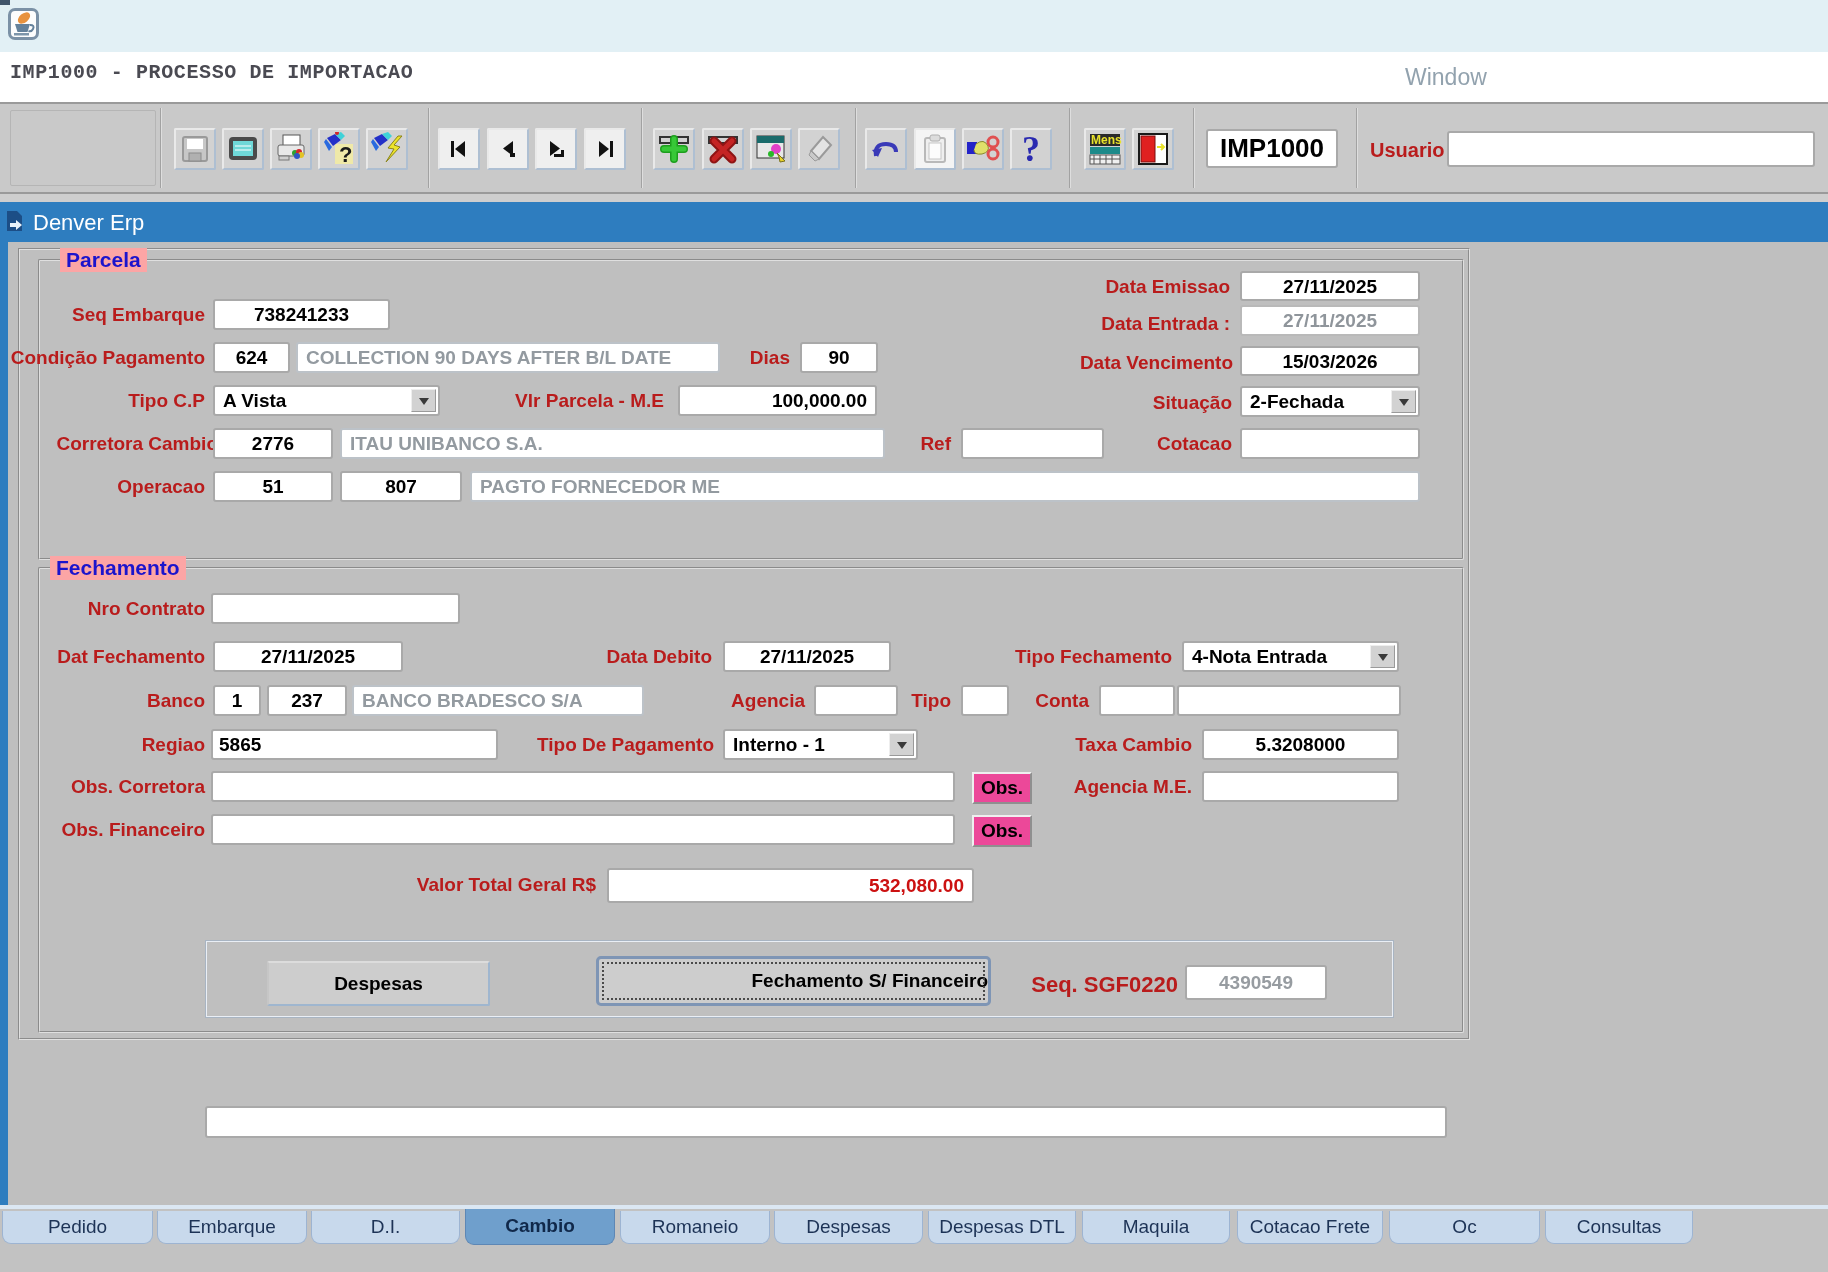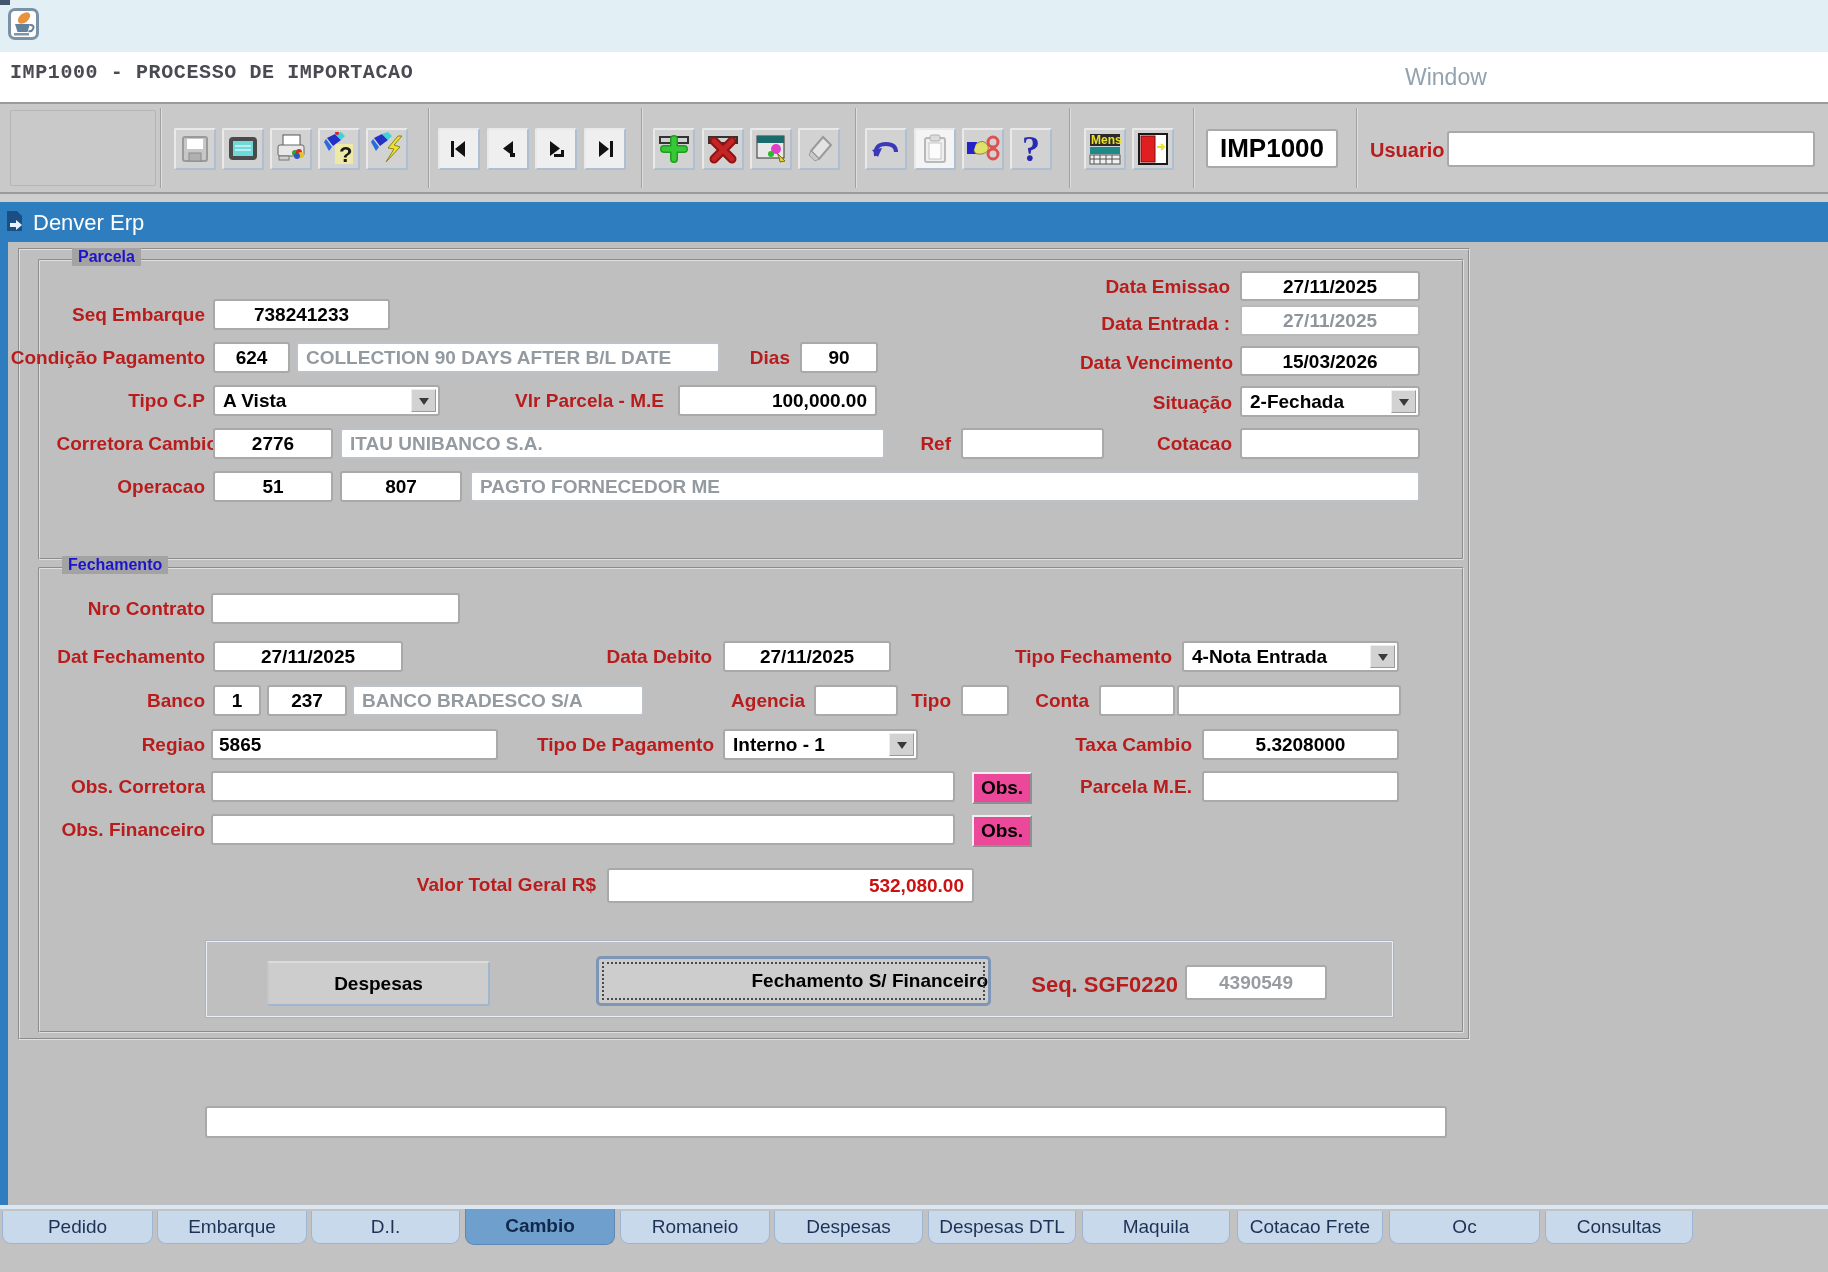--- a/index.html
+++ b/index.html
@@ -15,21 +15,21 @@
   .dda { position:absolute; right:2px; top:2px; bottom:2px; width:25px; background:#d2d2d2;
          border:1px solid #9a9a9a; border-top-color:#eee; border-left-color:#eee;
          display:flex; align-items:center; justify-content:center; }
   .dda:after { content:""; border:5px solid transparent; border-top:7px solid #3a3a3a; margin-top:6px; }
   .tbtn { position:absolute; width:42px; height:42px; background:#d2d2d2;
           border-top:2px solid #e9e9e9; border-left:2px solid #e9e9e9;
           border-bottom:2px solid #aebfd2; border-right:2px solid #aebfd2; border-radius:2px;
           display:flex; align-items:center; justify-content:center; }
   .sep { position:absolute; top:108px; height:80px; width:2px; background:#a2a2a2; border-right:1px solid #dedede; }
   .grpbox { position:absolute; border:2px groove #dfdfdf; border-radius:2px; }
-  .grplbl { position:absolute; font-weight:bold; font-size:16px; color:#1c14cc; background:#a3a3a3; padding:0 6px;margin-left:12px; }
+  .grplbl { position:absolute; font-weight:bold; font-size:21px; color:#1c14cc; background:#fca5a5; padding:0 6px; }
   .tab { position:absolute; top:1211px; height:33px; background:#c8d9ec; border:1px solid #9db4d2; border-top:none;
          border-radius:0 0 9px 9px; color:#1d3356; font-size:19px; text-align:center; line-height:31px; }
   .btn3d { position:absolute; background:#ec4899; border-top:2px solid #efefef; border-left:2px solid #efefef;
            border-bottom:2px solid #8f8f8f; border-right:2px solid #8f8f8f;
            font-weight:bold; font-size:19px; color:#000; text-align:center; }
 </style>
 </head>
 <body>
 
 <div class="abs" style="left:0;top:0;width:1828px;height:52px;background:#e2f0f5;"></div>
@@ -285,21 +285,21 @@
 <div class="lbl" style="left:0px;top:734px;width:205px;">Regiao</div>
 <div class="fld" style="left:211px;top:729px;width:287px;height:31px;text-align:left;padding-left:6px;">5865</div>
 <div class="lbl" style="left:480px;top:734px;width:234px;">Tipo De Pagamento</div>
 <div class="dd" style="left:723px;top:729px;width:195px;height:31px;">Interno - 1<span class="dda"></span></div>
 <div class="lbl" style="left:1000px;top:734px;width:192px;">Taxa Cambio</div>
 <div class="fld" style="left:1202px;top:729px;width:197px;height:31px;">5.3208000</div>
 
 <div class="lbl" style="left:0px;top:776px;width:205px;">Obs. Corretora</div>
 <div class="fld" style="left:211px;top:771px;width:744px;height:31px;"></div>
 <div class="btn3d" style="left:972px;top:772px;width:60px;height:32px;line-height:28px;">Obs.</div>
-<div class="lbl" style="left:1000px;top:776px;width:192px;">Parcela M.E.</div>
+<div class="lbl" style="left:1000px;top:776px;width:192px;">Agencia M.E.</div>
 <div class="fld" style="left:1202px;top:771px;width:197px;height:31px;"></div>
 
 <div class="lbl" style="left:0px;top:819px;width:205px;">Obs. Financeiro</div>
 <div class="fld" style="left:211px;top:814px;width:744px;height:31px;"></div>
 <div class="btn3d" style="left:972px;top:815px;width:60px;height:32px;line-height:28px;">Obs.</div>
 
 <div class="lbl" style="left:350px;top:874px;width:246px;">Valor Total Geral R$</div>
 <div class="fld" style="left:607px;top:868px;width:367px;height:35px;color:#cc1111;text-align:right;padding-right:8px;line-height:31px;">532,080.00</div>
 
 <div class="abs" style="left:205px;top:940px;width:1189px;height:78px;border:1px solid #a8b4c2;box-shadow:inset 0 0 0 1px #e9eef5;"></div>

